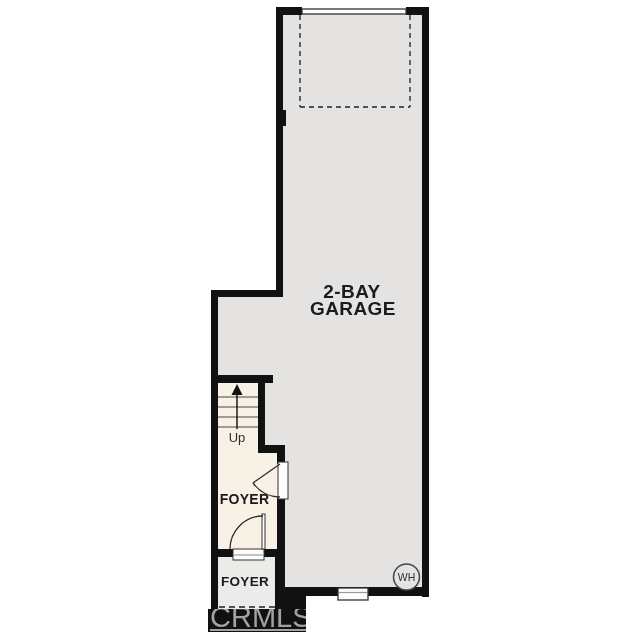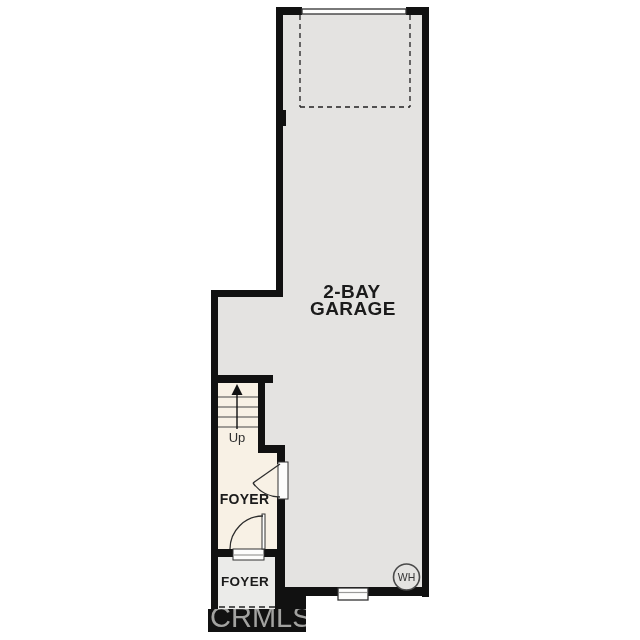--- a/index.html
+++ b/index.html
@@ -25,21 +25,21 @@
   .doorline{stroke:#2d2d2d;stroke-width:1.3;fill:none;}
   .jamb{fill:#fdfdfc;stroke:#333;stroke-width:1;}
   .sill-mid{stroke:#9a9a98;stroke-width:1.2;}
   .wh-circle{fill:var(--garage-floor,#e4e3e1);stroke:#4a4a4a;stroke-width:1.6;}
   .wh-text{font-family:"Liberation Sans",sans-serif;font-size:10.5px;fill:#333;font-weight:500;}
   .watermark-box{
     position:absolute;left:208px;top:609px;width:98px;height:23px;overflow:hidden;
   }
   .watermark-text{
     font-size:29px;line-height:29px;margin-top:-6px;margin-left:2px;
-    color:var(--watermark-gray,#bcbcba);opacity:.85;letter-spacing:0px;font-weight:normal;
+    color:var(--watermark-gray,#bcbcba);opacity:.85;letter-spacing:0px;font-weight:normal;text-decoration:underline;
   }
 </style>
 </head>
 <body>
 
 <div class="canvas">
 
   <svg class="plan-svg" width="640" height="640" viewBox="0 0 640 640">
 
     <g>

